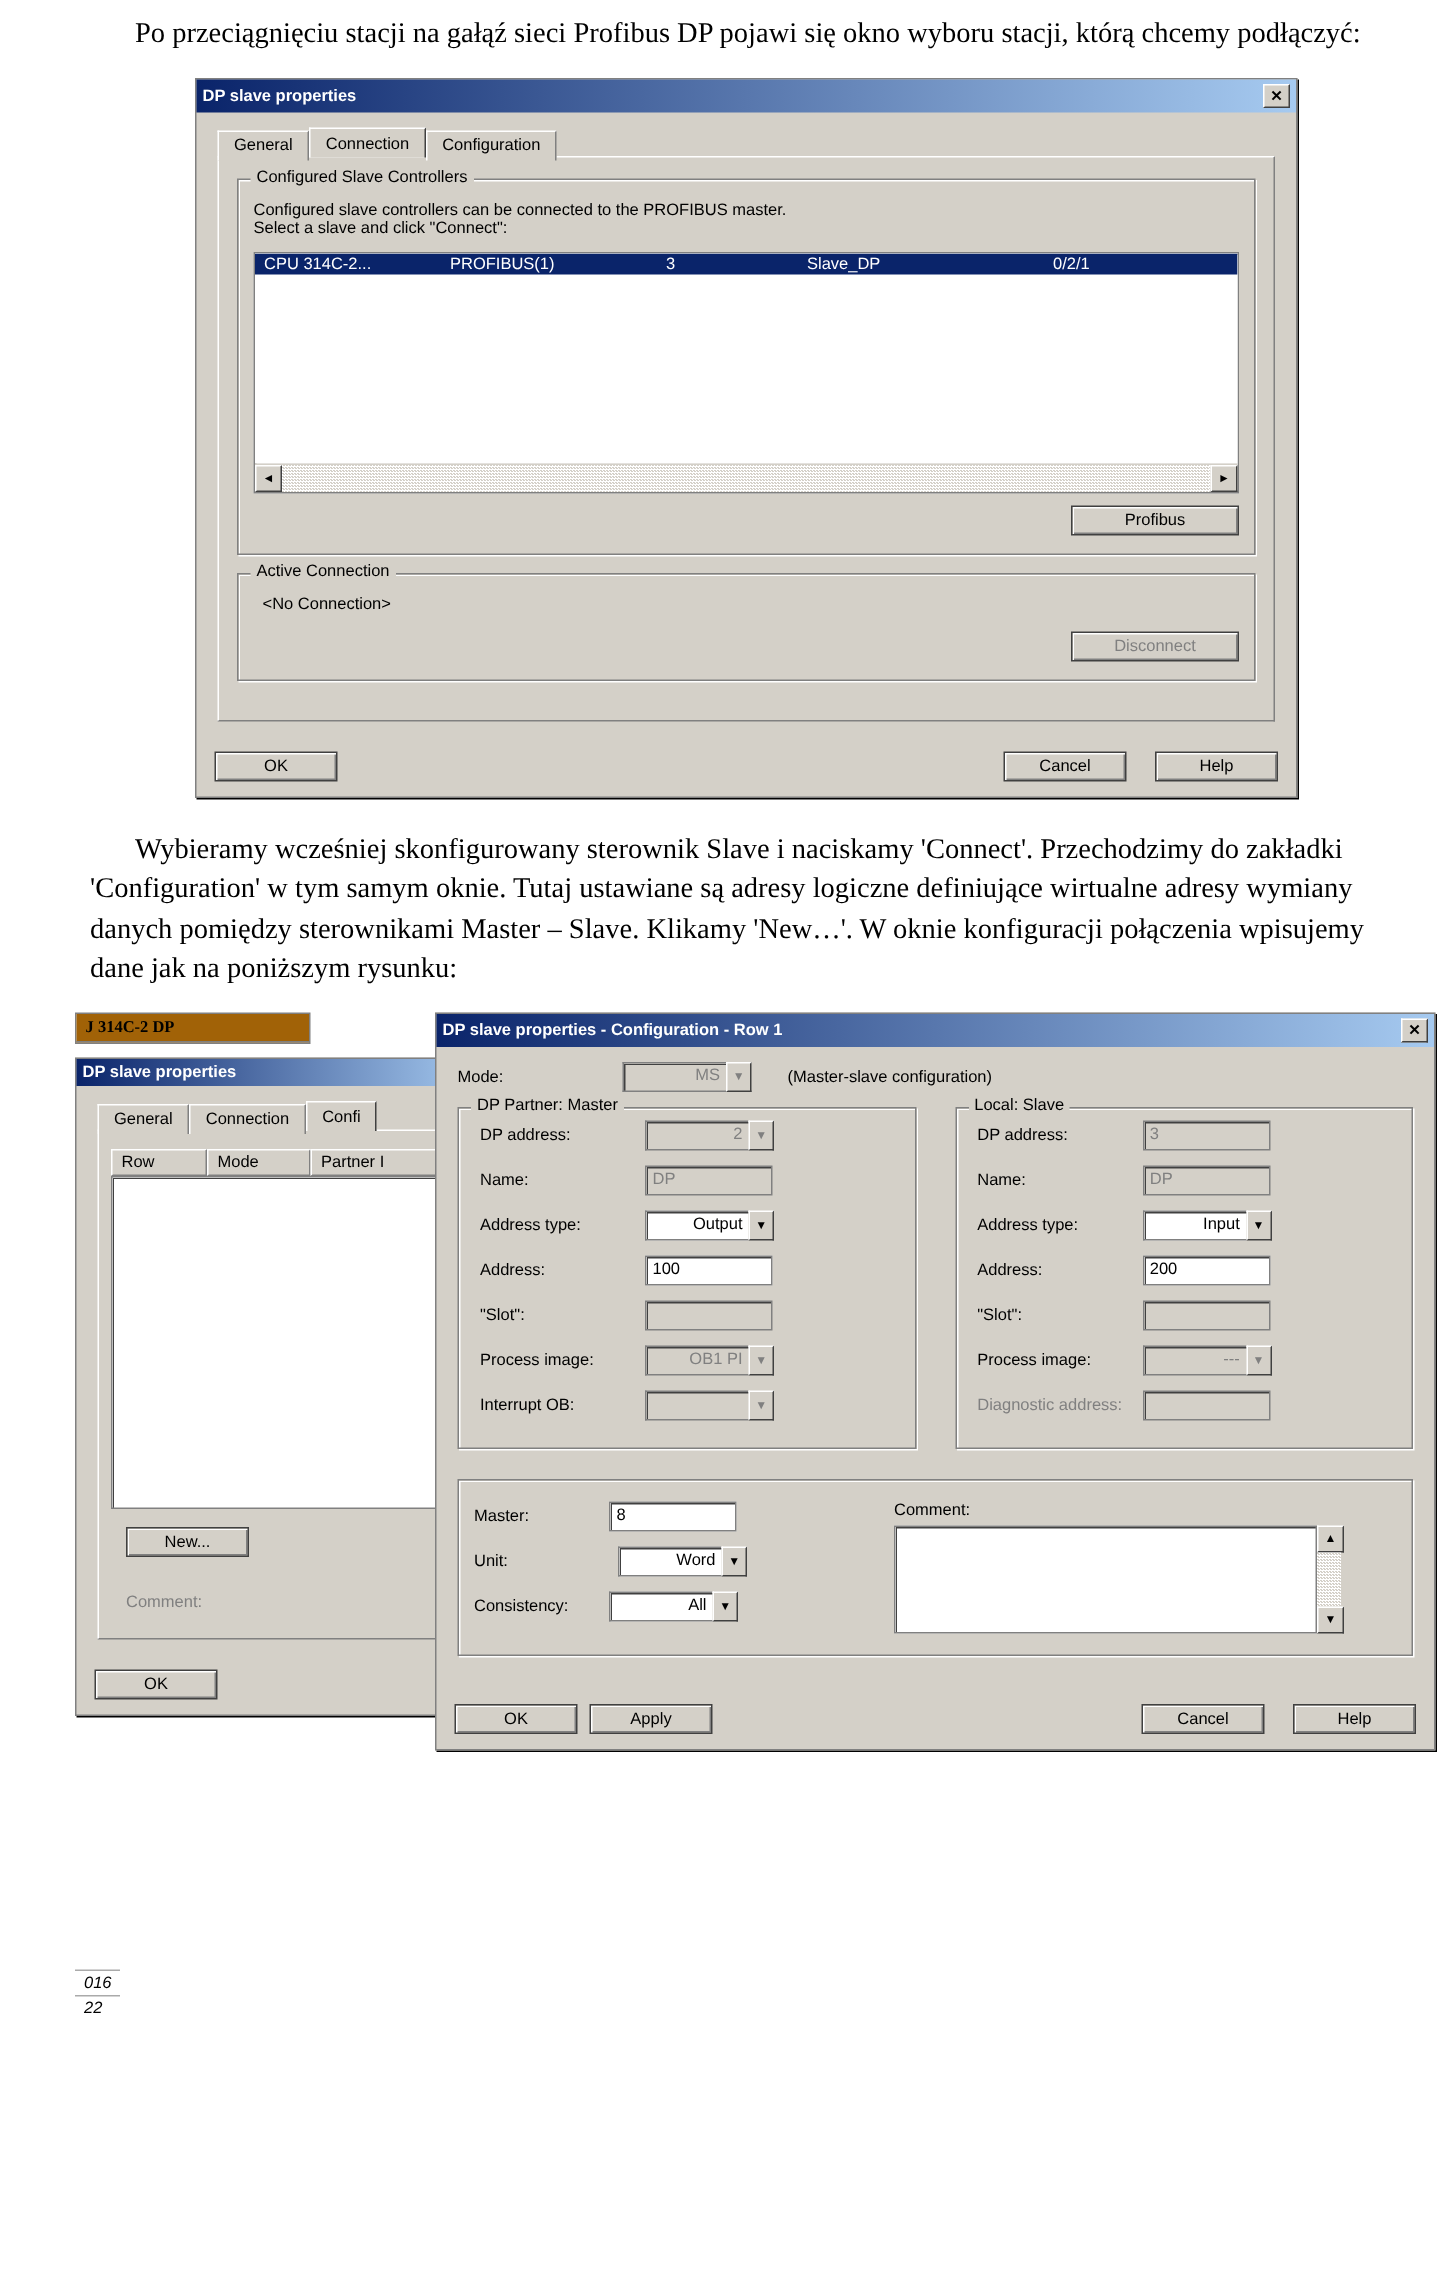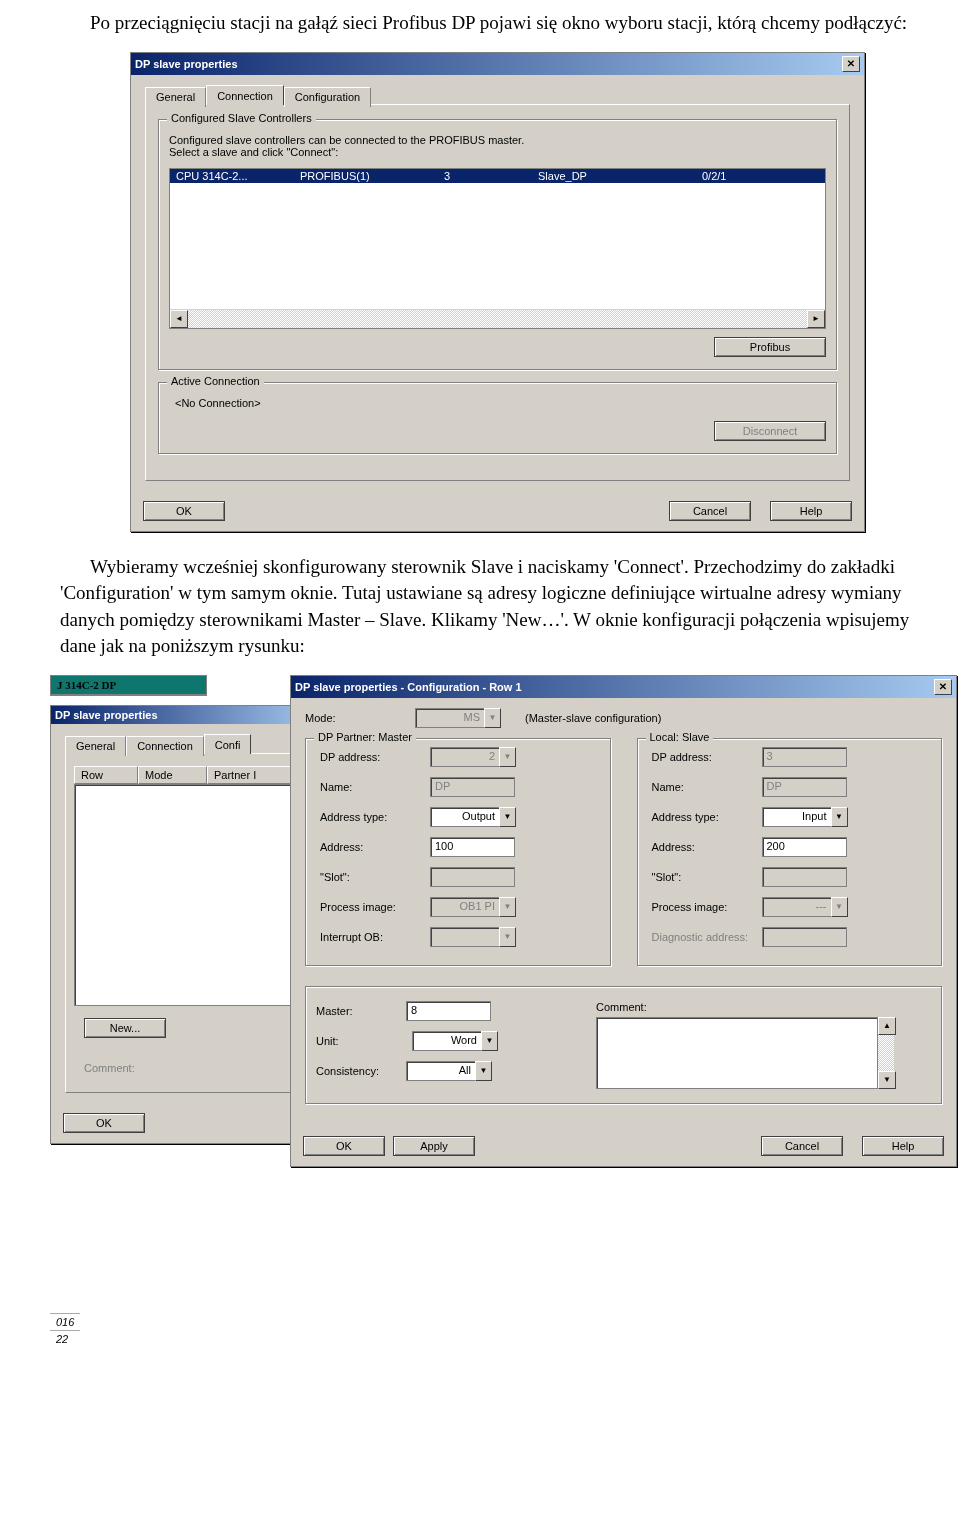--- a/index.html
+++ b/index.html
@@ -280,21 +280,21 @@
   position: absolute;
   left: 0;
   top: 0;
   background: #d4d0c8;
   border: 1px solid #808080;
   width: 155px;
   font-size: 11px;
   padding: 0;
 }
 .narrow-top .hdr {
-  background: #0f766e;
+  background: #a16207;
   padding: 3px 6px;
   border-bottom: 1px solid #808080;
   font-weight: bold;
 }
 .bottomfrag {
   position: absolute;
   left: 0;
   bottom: 8px;
   font-family: Tahoma, Arial, sans-serif;
   font-size: 11px;

